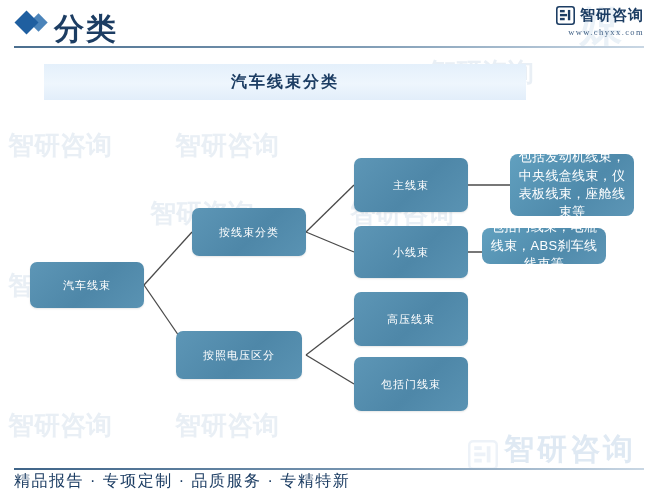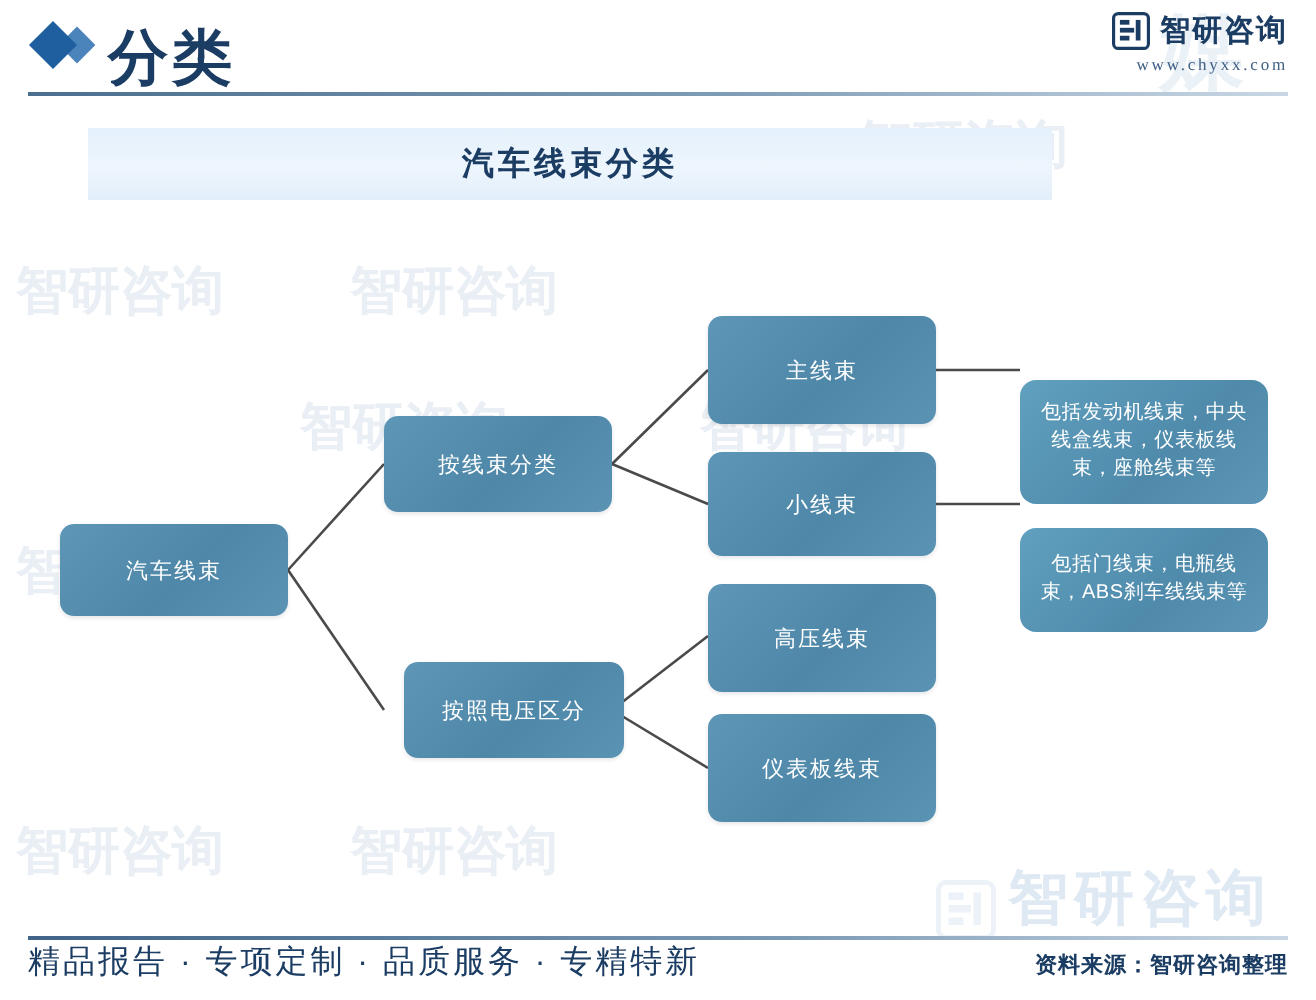--- a/index.html
+++ b/index.html
@@ -101,26 +101,25 @@
     z-index: 3;
     padding: 2px 4px;
   }
   .node-detail {
     position: absolute;
     background: linear-gradient(135deg, #61a0bf 0%, #4f8aab 60%, #5d96b6 100%);
     border-radius: 8px;
     color: #ffffff;
     display: flex; align-items: center; justify-content: center;
     text-align: center;
-    font-size: 10px;
+    font-size: 13px;
     line-height: 1.42;
     letter-spacing: .3px;
     padding: 4px 6px;
     z-index: 3;
-    margin-top: 36px;
   }
   .connectors { position: absolute; left: 0; top: 0; width: 658px; height: 340px; z-index: 1; }
 
   
   .footer-rule {
     position: absolute; left: 14px; bottom: 30px; width: 630px; height: 2px;
     background: linear-gradient(to right,#3f6488 0%,#7b99b4 60%,#c9d7e4 100%);
     z-index: 3;
   }
   .footer-left {
@@ -201,53 +200,52 @@
       <line x1="468" y1="152" x2="510" y2="152" stroke="#4a4a4a" stroke-width="1.3"></line>
     </svg>
 
     <div class="node" style="left:192px; top:108px; width:114px; height:48px;">
       <span>按线束分类</span>
     </div>
 
     <div class="node" style="left:30px; top:162px; width:114px; height:46px;">
       <span>汽车线束</span>
     </div>
-    <div class="node" style="left:202px; top:231px; width:110px; height:48px;">
+    <div class="node" style="left:176px; top:231px; width:126px; height:48px;">
       <span>按照电压区分</span>
     </div>
 
     <div class="node" style="left:354px; top:58px; width:114px; height:54px;">
       <span>主线束</span>
     </div>
     <div class="node" style="left:354px; top:126px; width:114px; height:52px;">
       <span>小线束</span>
     </div>
     <div class="node" style="left:354px; top:192px; width:114px; height:54px;">
       <span>高压线束</span>
     </div>
     <div class="node" style="left:354px; top:257px; width:114px; height:54px;">
-      <span>仪表板线束</span>
+      <span>包括门线束</span>
     </div>
 
     <div class="node-detail" style="left:510px; top:54px; width:124px; height:62px;">
       <span>包括发动机线束，中央线盒线束，仪表板线束，座舱线束等</span>
     </div>
-    <div class="node-detail" style="left:510px; top:128px; width:124px; height:52px;">
+    <div class="node-detail" style="left:482px; top:128px; width:124px; height:36px;">
       <span>包括门线束，电瓶线束，ABS刹车线线束等</span>
     </div>
   </div>
 
   <span class="footer-wm-mark">
     <svg width="30" height="30" viewBox="0 0 24 24">
       <rect x="1" y="1" width="22" height="22" rx="3" fill="none" stroke="#dfe9f3" stroke-width="2"></rect>
       <rect x="5" y="5" width="6" height="3" fill="#dfe9f3"></rect>
       <rect x="5" y="10" width="9" height="3" fill="#dfe9f3"></rect>
       <rect x="5" y="15" width="6" height="3" fill="#dfe9f3"></rect>
       <rect x="15" y="5" width="3" height="13" fill="#dfe9f3"></rect>
     </svg>
   </span>
   <div class="footer-wm-logo">智研咨询</div>
 
   <div class="footer-rule"></div>
   <div class="footer-left">精品报告 · 专项定制 · 品质服务 · 专精特新</div>
-  <div class="footer-right">资料来源：智研咨询整理</div>
 
 </div>
 
 </body></html>

